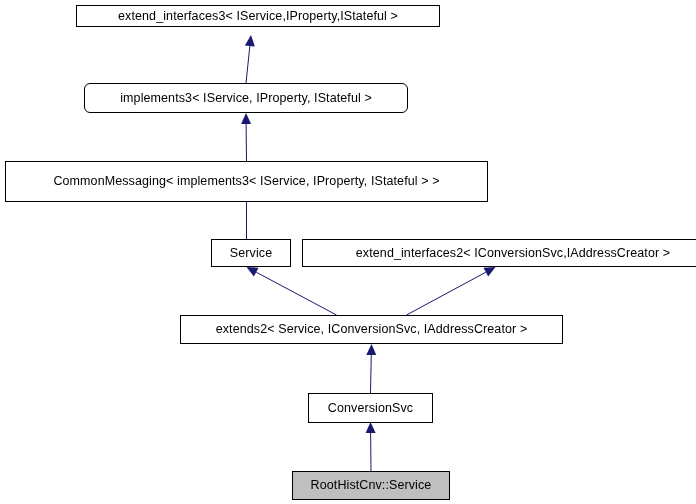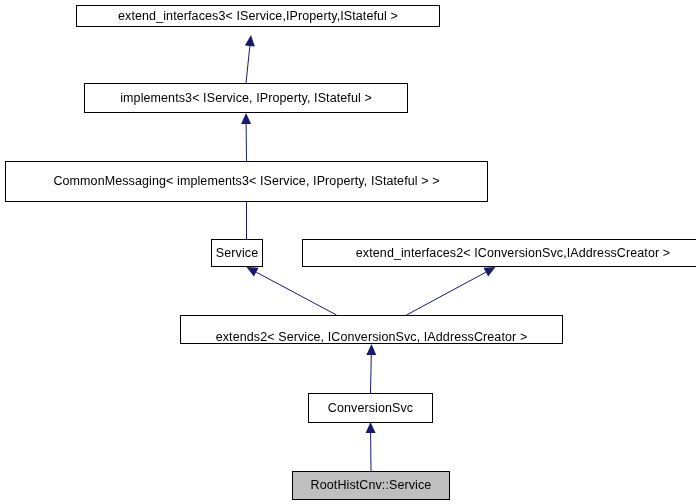--- a/index.html
+++ b/index.html
@@ -72,33 +72,33 @@
         <polygon points="371.5,344 376.2745160310295,355.0997295764105 366.276597846395,354.8956904297853" fill="#191970"></polygon>
       </g>
       <g>
         <line x1="371" y1="471" x2="370.6122390547619" y2="432.99942736666713" stroke="#191970" stroke-width="1"></line>
         <polygon points="370.5,422 375.61197876688334,432.9484096145026 365.6124993426405,433.05044511883165" fill="#191970"></polygon>
       </g>
     </svg>
 <div class="node" style="left: 69px; top: 5px; width: 364px; height: 22px; margin-left: 7px;">
       <span>extend_interfaces3&lt; IService,IProperty,IStateful &gt;</span>
     </div>
-    <div class="node" style="left: 84px; top: 83px; width: 324px; height: 30px;">
+    <div class="node" style="left: 84px; top: 83px; width: 324px; height: 30px; border-radius: 6px;">
       <span>implements3&lt; IService, IProperty, IStateful &gt;</span>
     </div>
     <div class="node" style="left: 5px; top: 161px; width: 483px; height: 41px;">
       <span>CommonMessaging&lt; implements3&lt; IService, IProperty, IStateful &gt; &gt;</span>
     </div>
-    <div class="node" style="left: 211px; top: 239px; width: 52px; height: 28px;">
+    <div class="node" style="left: 211px; top: 239px; width: 80px; height: 28px;">
       <span>Service</span>
     </div>
     <div class="node" style="left: 302px; top: 239px; width: 422px; height: 28px;">
       <span>extend_interfaces2&lt; IConversionSvc,IAddressCreator &gt;</span>
     </div>
-    <div class="node" style="left: 180px; top: 315px; width: 383px; height: 29px; align-items: flex-end;">
+    <div class="node" style="left: 180px; top: 315px; width: 383px; height: 29px;">
       <span>extends2&lt; Service, IConversionSvc, IAddressCreator &gt;</span>
     </div>
     <div class="node" style="left: 308px; top: 393px; width: 125px; height: 30px;">
       <span>ConversionSvc</span>
     </div>
     <div class="node highlight" style="left: 292px; top: 471px; width: 158px; height: 29px;">
       <span>RootHistCnv::Service</span>
     </div>
   </div>
 

